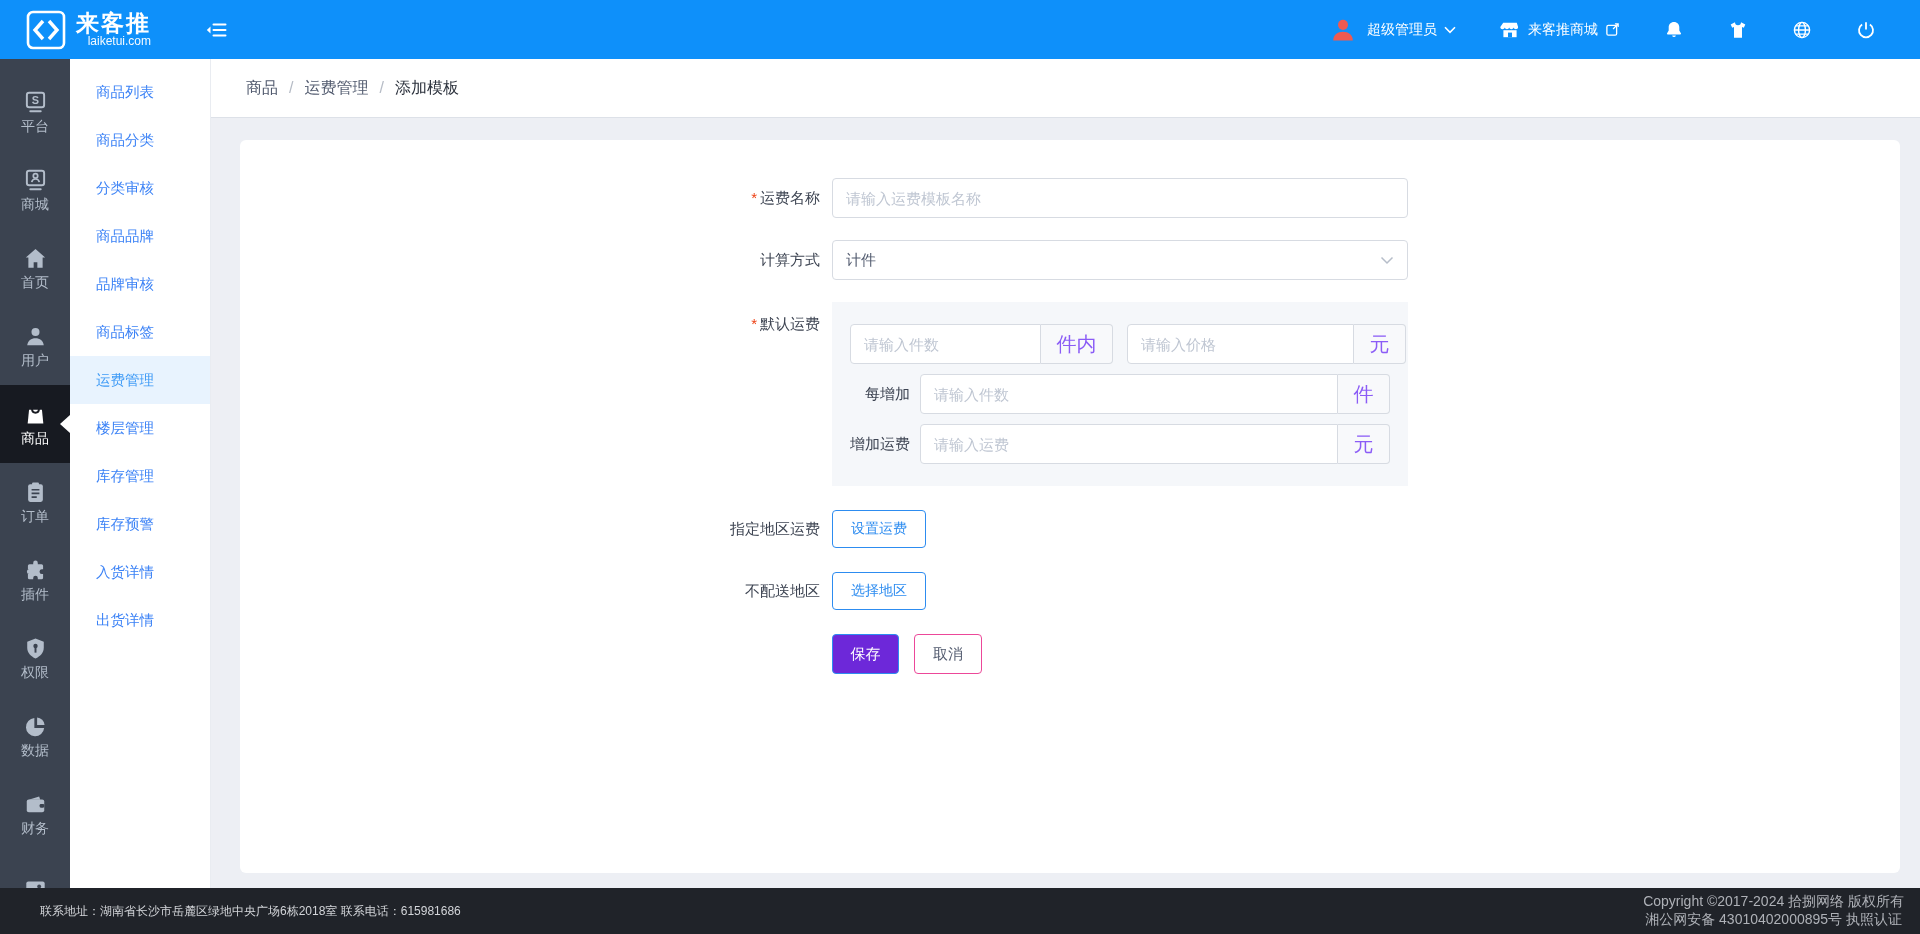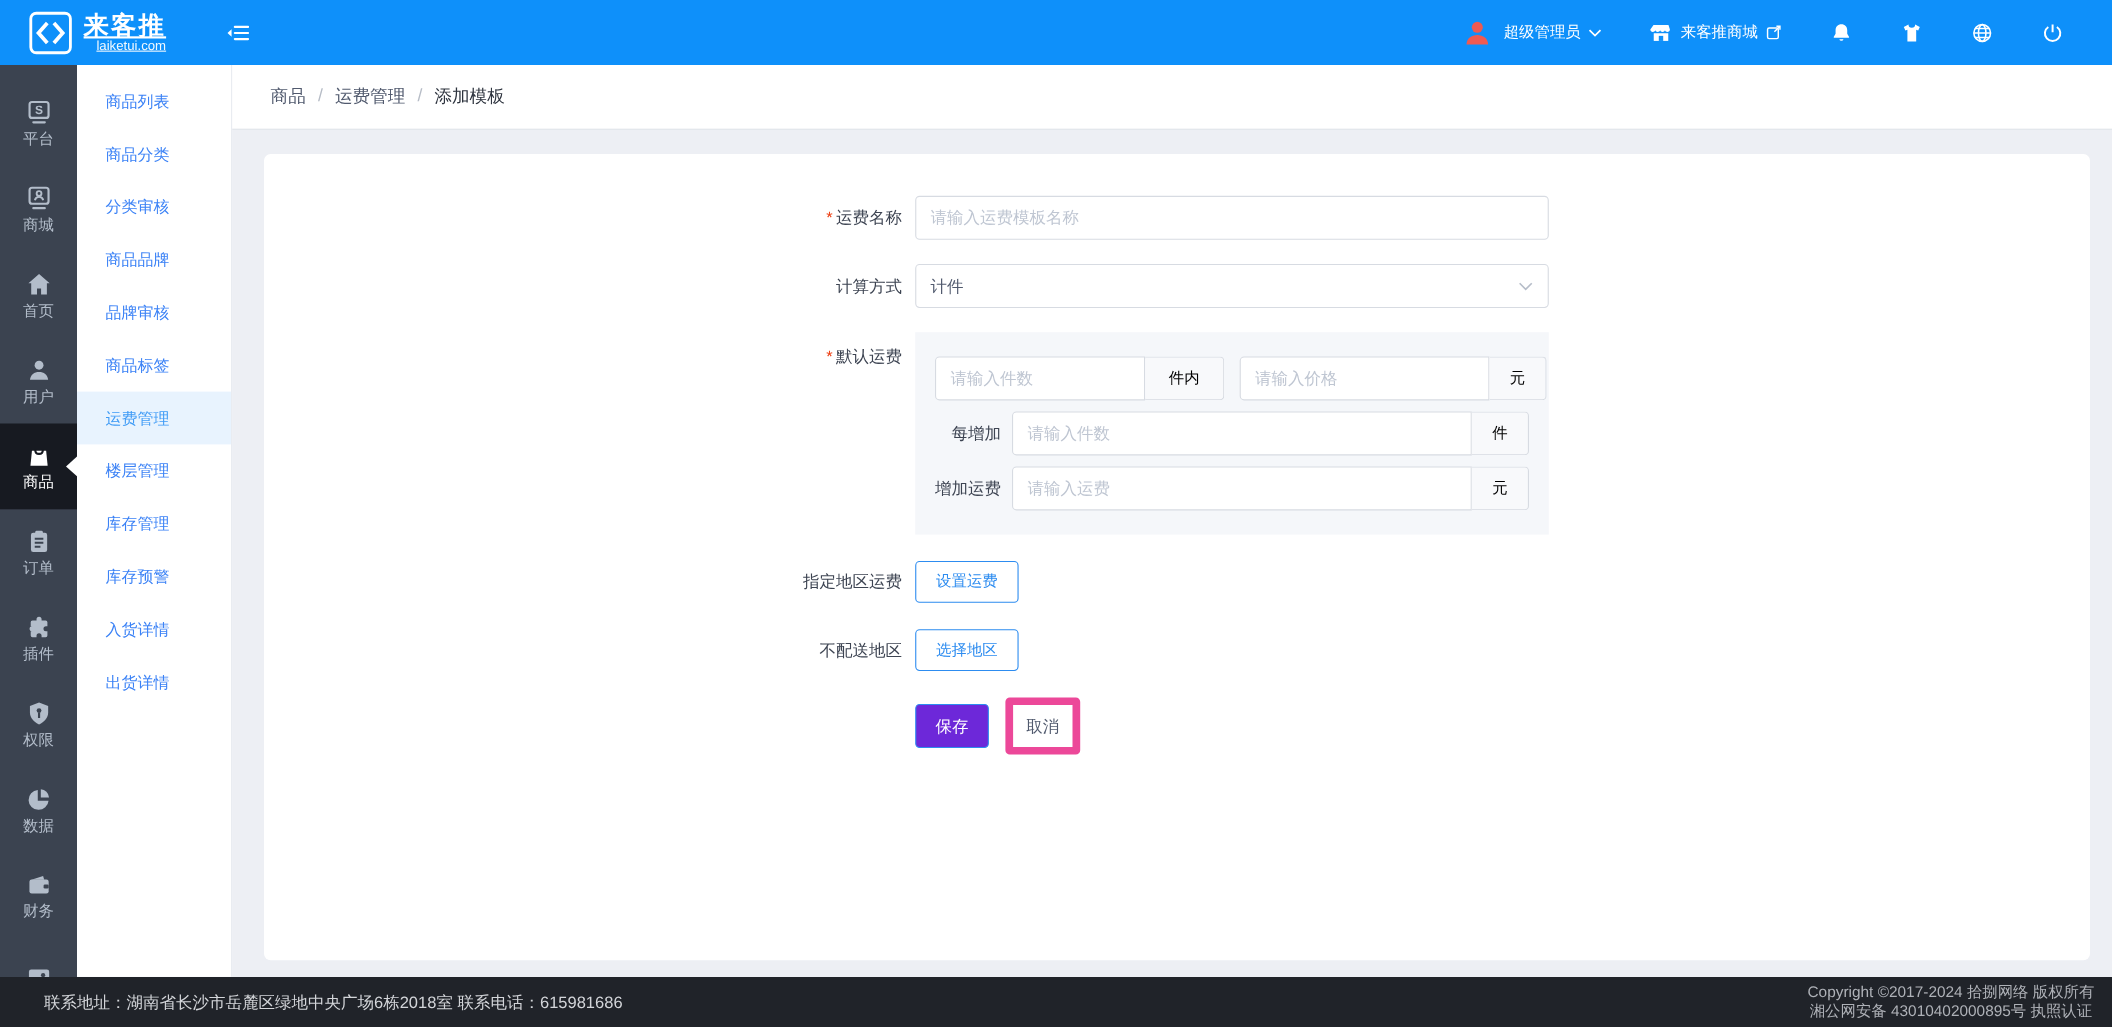--- a/index.html
+++ b/index.html
@@ -4,21 +4,21 @@
 <style>
   * { margin:0; padding:0; box-sizing:border-box; }
   html,body { width:1920px; height:934px; overflow:hidden;
     font-family:"Liberation Sans","DejaVu Sans",sans-serif; background:#edeff4; }
   button { font-family:inherit; cursor:pointer; }
   input { font-family:inherit; outline:none; }
 
   
   .header { position:fixed; top:0; left:0; width:1920px; height:59px; background:#0e90fa;
     display:flex; align-items:center; z-index:30; color:#fff; }
-  .logo { display:flex; align-items:center; padding-left:26px; width:190px;text-decoration:underline; }
+  .logo { display:flex; align-items:center; padding-left:26px; width:190px; }
   .logo-mark { width:40px; height:40px; margin-right:10px; flex:0 0 40px; }
   .logo-title { font-size:23px; font-weight:bold; letter-spacing:2px; line-height:24px; }
   .logo-sub { font-size:12px; line-height:13px; opacity:.95;text-align:right; }
   .collapse-btn { margin-left:14px; width:26px; height:26px; background:none; border:none; display:flex; align-items:center; }
   .header-right { margin-left:auto; display:flex; align-items:center; padding-right:44px; }
   .hgroup { display:flex; align-items:center; margin-left:44px; font-size:14px; }
   .hicon { width:20px; height:20px; display:inline-block; }
   .avatar-icon { width:28px; height:28px; margin-right:10px; }
   .chev { width:12px; height:8px; margin-left:7px; }
   .ext { width:15px; height:15px; margin-left:7px; }
@@ -66,38 +66,38 @@
     display:flex; align-items:center; justify-content:space-between; padding:0 13px; font-size:15px;
     color:#515a6e; cursor:pointer; }
   .select-arrow { width:14px; height:9px; }
 
   .panel { width:576px; background:#f5f7fa; padding:22px 18px; }
   .p-row1 { display:flex; gap:14px; }
   .group { display:flex; }
   .g1 { width:263px; } .g2 { flex:1; }
   .group .f-input { border-radius:4px 0 0 4px; flex:1; width:auto; min-width:0; }
   .addon { display:flex; align-items:center; justify-content:center; background:#f8f9fb;
-    border:1px solid #d7dbe2; border-left:none; border-radius:0 4px 4px 0; color:#000000; font-size:14px; }
+    border:1px solid #d7dbe2; border-left:none; border-radius:0 4px 4px 0; color:#8b5cf6; font-size:20px; }
   .addon.w72 { flex:0 0 72px; } .addon.w52 { flex:0 0 52px; }
   .p-subrow { display:flex; align-items:center; margin-top:10px; }
   .p-sublabel { flex:0 0 70px; text-align:right; padding-right:10px; font-size:15px; color:#3d4452; }
   .p-subrow .group { flex:1; }
 
   .btn-outline { height:38px; width:94px; background:#fff; border:1px solid #2d8cf0; color:#2d8cf0;
     border-radius:4px; font-size:14px; }
   .row-gap24 { margin-bottom:24px; }
   .btn-primary { height:40px; width:67px; background:#6d28d9; border:1px solid #2d8cf0; color:#fff;
     border-radius:4px; font-size:15px; }
-  .btn-default { height:52px; width:68px; background:#fff; border:7px solid #ec4899; color:#515a6e;
+  .btn-default { height:40px; width:68px; background:#fff; border:1px solid #ec4899; color:#515a6e;
     border-radius:4px; font-size:15px; margin-left:15px; }
 
   
   .footer { position:fixed; bottom:0; left:0; width:1920px; height:46px; background:#202329; z-index:40;
     display:flex; align-items:center; padding:0 16px 0 40px; }
-  .foot-left { color:#d3d5d9; font-size:15px; }
+  .foot-left { color:#d3d5d9; font-size:12px; }
   .foot-right { margin-left:auto; display:flex; align-items:center; color:#aeb1b7; font-size:14px;flex-direction:column; }
   .foot-right .sep { width:36px; }
 </style>
 </head>
 <body>
 
 <div class="header">
   <div class="logo">
     <svg class="logo-mark" viewBox="0 0 40 40" fill="none" stroke="#fff">
       <rect x="2" y="2" width="36" height="36" rx="5" stroke-width="2.6"></rect>

